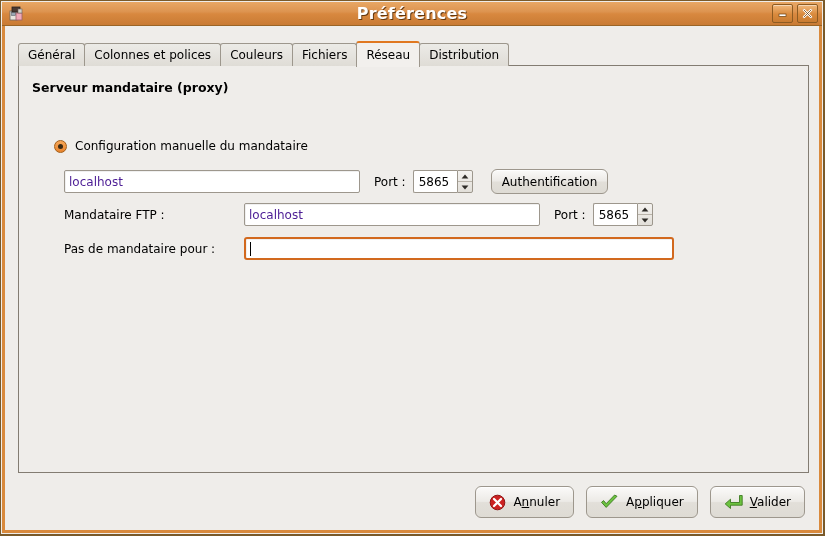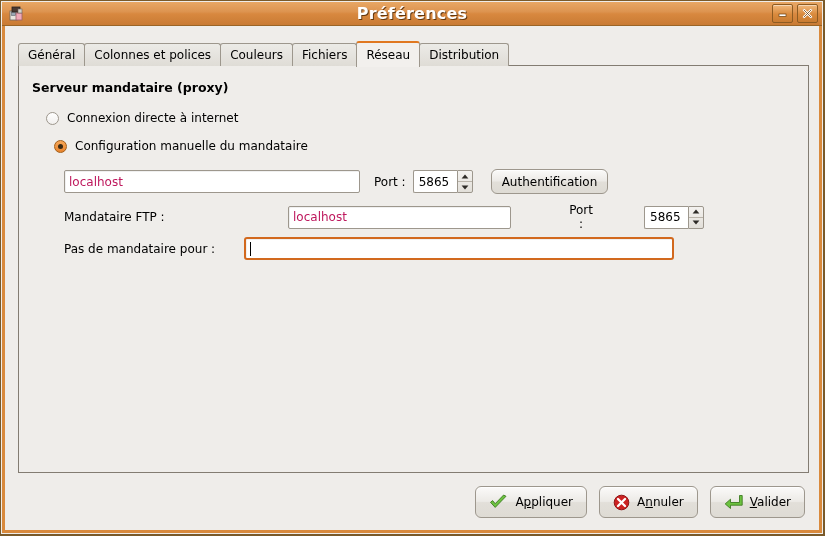--- a/index.html
+++ b/index.html
@@ -190,21 +190,21 @@
   .textbox {
     box-sizing: border-box;
     height: 23px;
     background: #ffffff;
     border: 1px solid #9d978d;
     border-radius: 2px;
     display: flex;
     align-items: center;
     padding: 0 4px;
     font-size: 12px;
-    color: #be185d;
+    color: #4c1d95;
     box-shadow: inset 1px 1px 0 rgba(0,0,0,0.06);
   }
   .textbox.focused {
     border: 2px solid #d2691e;
     border-radius: 3px;
     padding: 0 3px;
   }
   .caret {
     display: inline-block;
     width: 1px;
@@ -336,24 +336,20 @@
         </div>
       <div class="tab">
           <span>Distribution</span>
         </div>
     </div>
 
     <div class="panel">
 
       <div class="section-title">Serveur mandataire (proxy)</div>
 
-      <div class="radio-row" style="left:27px; top:45px;">
-        <span class="radio off"></span>
-        <span>Connexion directe à internet</span>
-      </div>
 
       <div class="radio-row" style="left:27px; top:73px;padding-left:8px;">
         <span class="radio on"></span>
         <span>Configuration manuelle du mandataire</span>
       </div>
 
       <div class="form-row" style="left:45px; top:103px; width:730px;">
         <div class="textbox" style="width:296px;">
           <span>localhost</span>
         </div>
@@ -371,21 +367,21 @@
                   <path d="M4 4.4 L0.6 0.6 L7.4 0.6 Z" fill="#2d2a26"></path>
                 </svg>
             </div>
           </div>
         </div>
         <div class="btn auth-btn" style="margin-left:18px;">
           <span>Authentification</span>
         </div>
       </div>
 
-      <div class="form-row" style="left:45px; top:137px; width:640px;gap:44px;">
+      <div class="form-row" style="left:45px; top:137px; width:640px;">
         <span class="fld-label">Mandataire FTP :</span>
         <div class="textbox" style="width:296px;">
           <span>localhost</span>
         </div>
         <span class="port-label">Port :</span>
         <div class="spin">
           <div class="spin-entry">5865</div>
           <div class="spin-btns">
             <div>
               <svg width="8" height="5" viewBox="0 0 8 5">
@@ -408,36 +404,36 @@
             <span class="caret"></span>
         </div>
       </div>
 
     </div>
   </div>
 
   <div class="action-bar">
 
     <div class="btn action-btn">
-      <svg width="19" height="16" viewBox="0 0 19 16">
-        <path d="M1.5 8.3 L6.2 13.4 L17 2.3 L14.6 1 L6.2 9.7 L3.6 6.6 Z" fill="#6cc23f" stroke="#3d7a22" stroke-width="0.9" stroke-linejoin="round"></path>
-      </svg>
-      <span><span>A</span><span class="u">p</span><span>pliquer</span></span>
-    </div>
-
-    <div class="btn action-btn">
       <svg width="17" height="17" viewBox="0 0 17 17">
         <circle cx="8.5" cy="8.5" r="7.3" fill="#cc2222" stroke="#8d1414" stroke-width="1"></circle>
         <path d="M5 5 L12 12 M12 5 L5 12" stroke="#ffffff" stroke-width="2.3" stroke-linecap="round"></path>
       </svg>
       <span><span>A</span><span class="u">n</span><span>nuler</span></span>
     </div>
 
     <div class="btn action-btn">
       <svg width="19" height="16" viewBox="0 0 19 16">
+        <path d="M1.5 8.3 L6.2 13.4 L17 2.3 L14.6 1 L6.2 9.7 L3.6 6.6 Z" fill="#6cc23f" stroke="#3d7a22" stroke-width="0.9" stroke-linejoin="round"></path>
+      </svg>
+      <span><span>A</span><span class="u">p</span><span>pliquer</span></span>
+    </div>
+
+    <div class="btn action-btn">
+      <svg width="19" height="16" viewBox="0 0 19 16">
         <path d="M15.5 1.5 L15.5 8.5 L6.5 8.5 L6.5 5.2 L1.2 9.9 L6.5 14.5 L6.5 11.2 L18.2 11.2 L18.2 1.5 Z" fill="#6cc23f" stroke="#3d7a22" stroke-width="0.9" stroke-linejoin="round"></path>
       </svg>
       <span><span></span><span class="u">V</span><span>alider</span></span>
     </div>
 
   </div>
 
 </div>
 
 </body></html>

